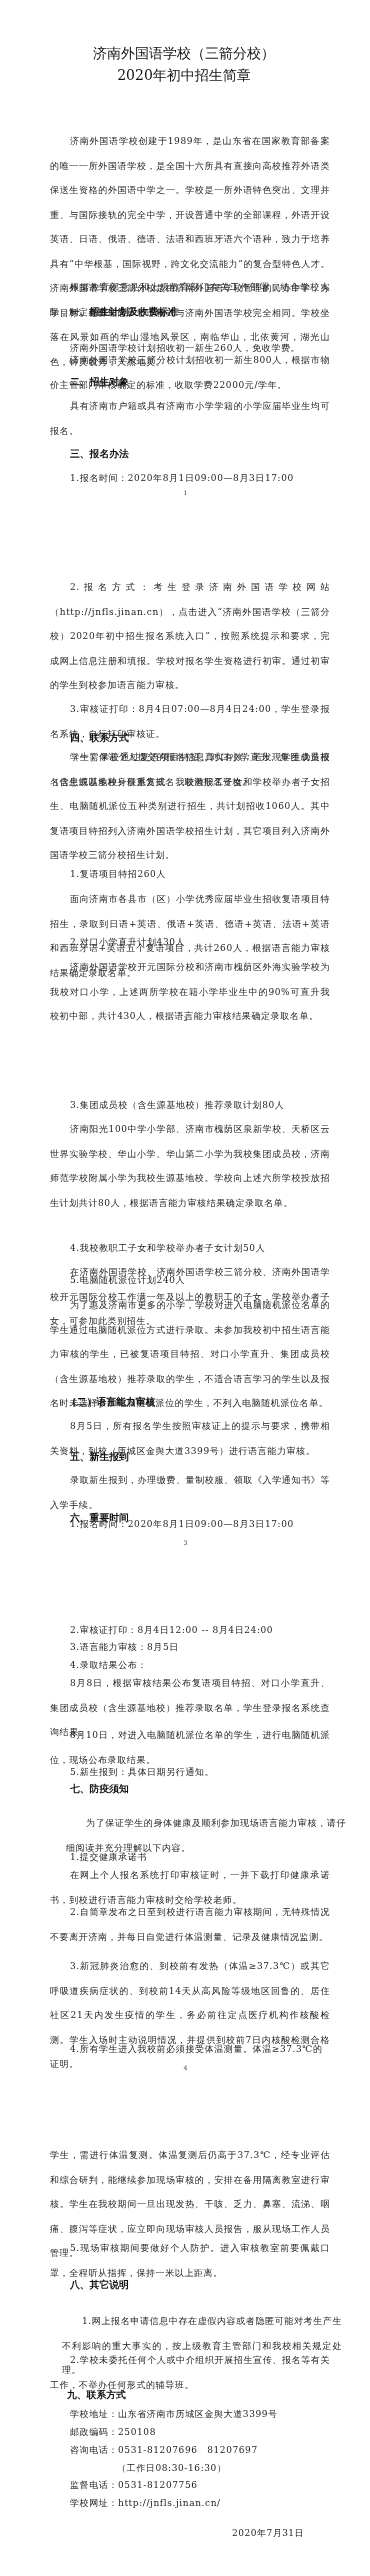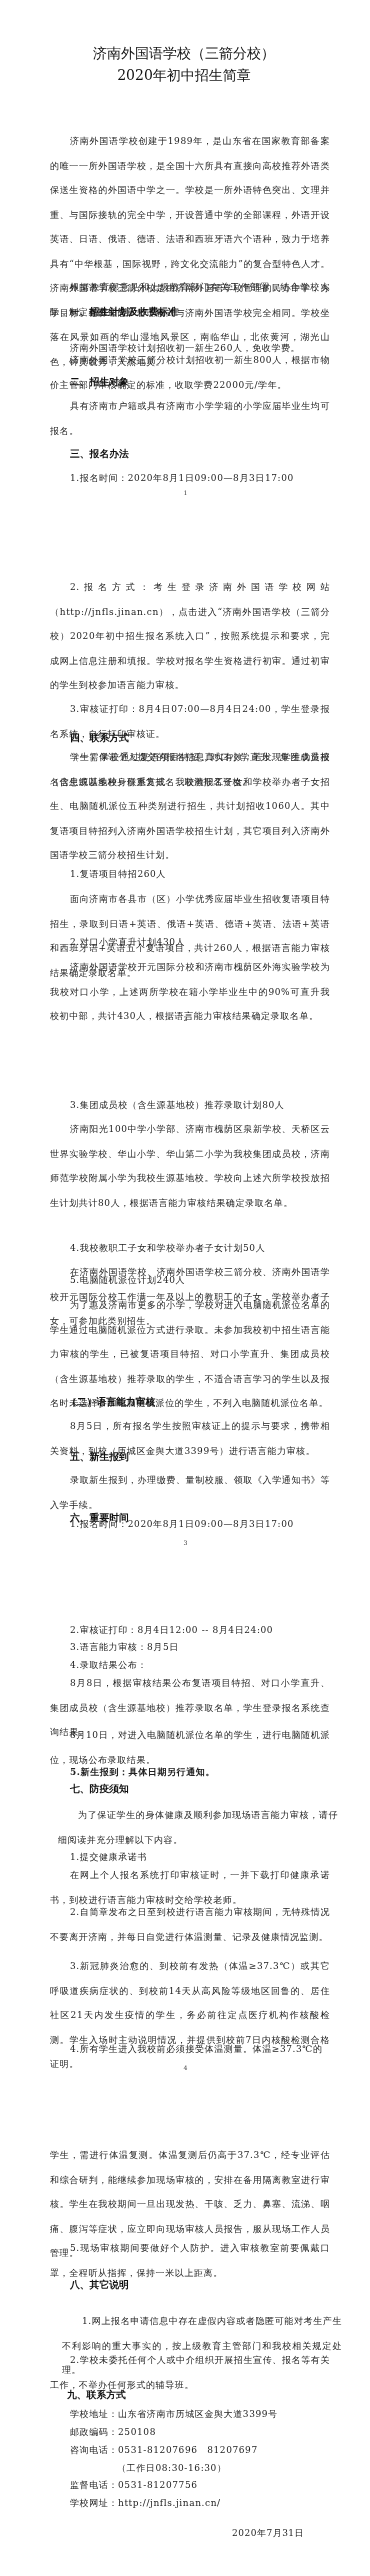--- a/index.html
+++ b/index.html
@@ -62,24 +62,24 @@
 <div class="heading" style="top:1506px;">六、重要时间</div>
 <p class="para indent" style="top:1512px;margin:0;">1.报名时间：2020年8月1日09:00—8月3日17:00</p>
 
 <div class="pnum" style="top:1539px;">3</div>
 
 <p class="para indent" style="top:1618px;margin:0;">2.审核证打印：8月4日12:00 -- 8月4日24:00</p>
 <p class="para indent" style="top:1635px;margin:0;">3.语言能力审核：8月5日</p>
 <p class="para indent" style="top:1653px;margin:0;">4.录取结果公布：</p>
 <p class="para indent" style="top:1671px;margin:0;">8月8日，根据审核结果公布复语项目特招、对口小学直升、集团成员校（含生源基地校）推荐录取名单，学生登录报名系统查询结果。</p>
 <p class="para indent" style="top:1723px;margin:0;">8月10日，对进入电脑随机派位名单的学生，进行电脑随机派位，现场公布录取结果。</p>
-<p class="para indent" style="top:1760px;margin:0;font-weight:bold;">5.新生报到：具体日期另行通知。</p>
+<p class="para indent" style="top:1760px;margin:0;">5.新生报到：具体日期另行通知。</p>
 
 <div class="heading" style="top:1777px;">七、防疫须知</div>
-<p class="para indent" style="top:1795px;margin:8px;">为了保证学生的身体健康及顺利参加现场语言能力审核，请仔细阅读并充分理解以下内容。</p>
+<p class="para indent" style="top:1795px;margin:16px;">为了保证学生的身体健康及顺利参加现场语言能力审核，请仔细阅读并充分理解以下内容。</p>
 <p class="para indent" style="top:1845px;margin:0;">1.提交健康承诺书</p>
 <p class="para indent" style="top:1863px;margin:0;">在网上个人报名系统打印审核证时，一并下载打印健康承诺书，到校进行语言能力审核时交给学校老师。</p>
 <p class="para indent" style="top:1900px;margin:0;">2.自简章发布之日至到校进行语言能力审核期间，无特殊情况不要离开济南，并每日自觉进行体温测量、记录及健康情况监测。</p>
 <p class="para indent" style="top:1954px;margin:0;">3.新冠肺炎治愈的、到校前有发热（体温≥37.3℃）或其它呼吸道疾病症状的、到校前14天从高风险等级地区回鲁的、居住社区21天内发生疫情的学生，务必前往定点医疗机构作核酸检测。学生入场时主动说明情况，并提供到校前7日内核酸检测合格证明。</p>
 <p class="para indent" style="top:2037px;margin:0;">4.所有学生进入我校前必须接受体温测量。体温≥37.3℃的</p>
 
 <div class="pnum" style="top:2064px;">4</div>
 
 <p class="para" style="top:2143px;margin:0;">学生，需进行体温复测。体温复测后仍高于37.3℃，经专业评估和综合研判，能继续参加现场审核的，安排在备用隔离教室进行审核。学生在我校期间一旦出现发热、干咳、乏力、鼻塞、流涕、咽痛、腹泻等症状，应立即向现场审核人员报告，服从现场工作人员管理。</p>
 <p class="para indent" style="top:2236px;margin:0;">5.现场审核期间要做好个人防护。进入审核教室前要佩戴口罩，全程听从指挥，保持一米以上距离。</p>

